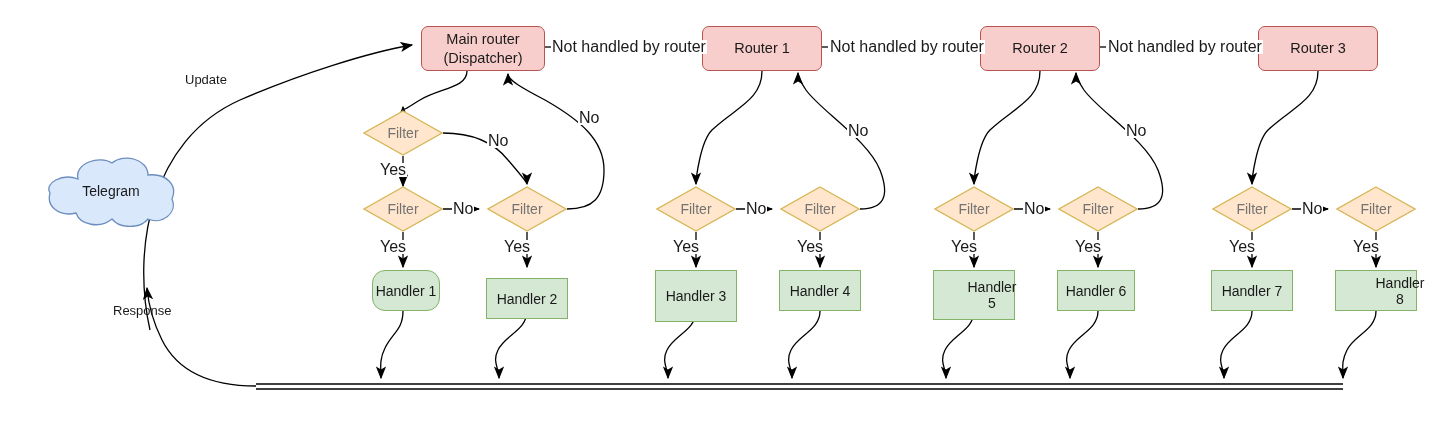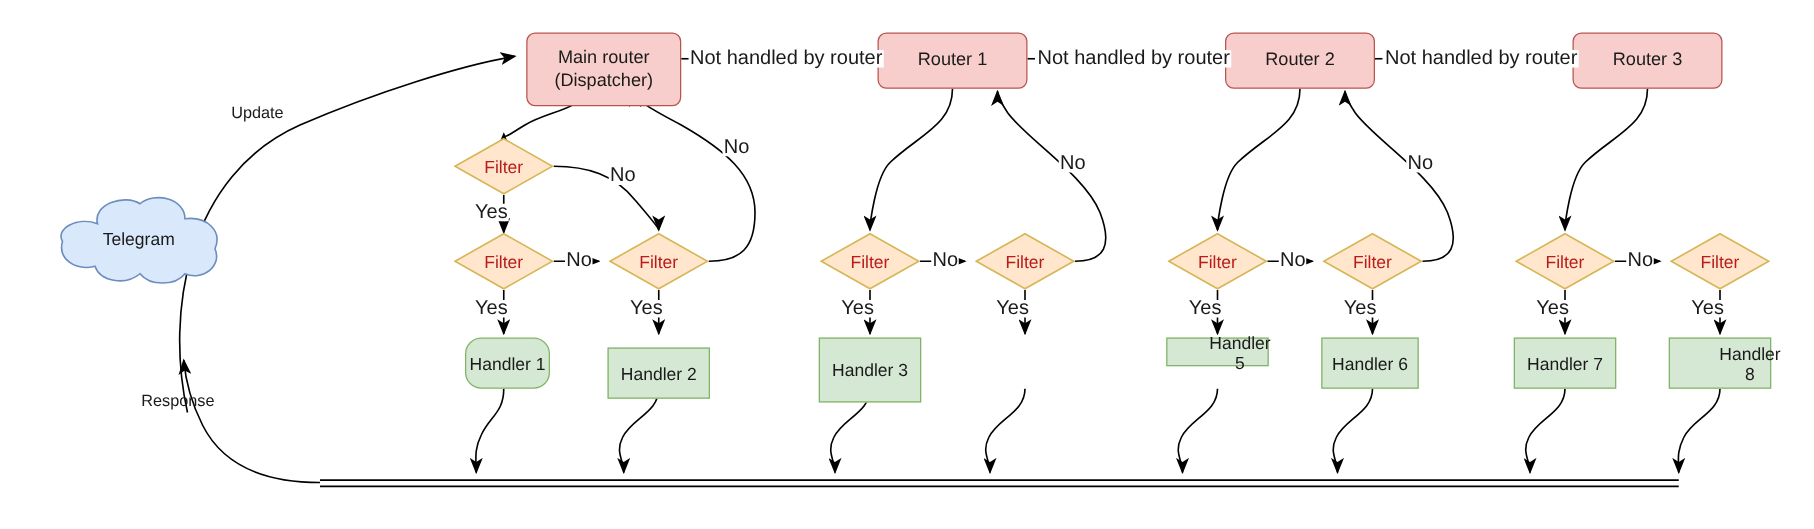--- a/index.html
+++ b/index.html
@@ -60,21 +60,21 @@
   .diamond-label {
     position: absolute;
     left: 0;
     top: 0;
     width: 100%;
     height: 100%;
     display: flex;
     align-items: center;
     justify-content: center;
     font-size: 14px;
-    color: #b91c1c;
+    color: #737373;
   }
   .cloud-wrap {
     position: absolute;
     z-index: 5;
   }
   .cloud-wrap svg { display: block; }
   .cloud-label {
     position: absolute;
     left: 0; top: 0;
     width: 100%; height: 100%;
@@ -87,21 +87,21 @@
   .edge-label {
     position: absolute;
     font-size: 16px;
     color: #1a1a1a;
     background: #ffffff;
     white-space: nowrap;
     z-index: 6;
     padding: 0 1px;
     line-height: 14px;
   }
-  .edge-label.big { font-size: 13px; margin-top: 10px; }
+  .edge-label.big { font-size: 13px; }
   .edge-label.nobg { background: transparent; }
 </style>
 </head>
 <body>
 
 <div id="canvas">
 
   <svg id="edges" viewBox="0 0 1451 423" xmlns="http://www.w3.org/2000/svg">
     <defs>
       <marker id="ah" markerWidth="10" markerHeight="8" refX="9" refY="4" orient="auto" markerUnits="strokeWidth">
@@ -172,21 +172,21 @@
 
   <div class="cloud-wrap" style="left:44px; top:155px; width:134px; height:72px;">
     <svg width="134" height="72" viewBox="0 0 134 72" xmlns="http://www.w3.org/2000/svg">
       <path d="M34,24 C30,8 56,0 68,8 C80,-2 104,4 104,20 C122,18 134,30 128,44
                C134,58 118,70 104,64 C96,74 76,74 68,64 C56,74 36,70 32,58
                C16,62 2,52 6,38 C0,28 18,18 34,24 Z" fill="#dae8fc" stroke="#6c8ebf" stroke-width="1.3"></path>
     </svg>
     <div class="cloud-label">Telegram</div>
   </div>
 
-  <div class="node router" style="left:421px; top:26px; width:124px; height:59px;">
+  <div class="node router" style="left:421px; top:26px; width:124px; height:45px;">
     <div>
       <div>Main router</div>
       <div>(Dispatcher)</div>
     </div>
   </div>
 
   <div class="node router" style="left:702px; top:26px; width:120px; height:45px;">
     <span>Router 1</span>
   </div>
 
@@ -263,21 +263,24 @@
 
   <div class="node handler" style="left:372px; top:270px; width:68px; height:41px;border-radius:13px;">
     <span>Handler 1</span>
   </div>
   <div class="node handler" style="left:486px; top:278px; width:82px; height:41px;">
     <span>Handler 2</span>
   </div>
   <div class="node handler" style="left:655px; top:270px; width:82px; height:52px;">
     <span>Handler 3</span>
   </div>
-  <div class="node handler" style="left:933px; top:270px; width:82px; height:23px;padding-left:36px;">
+  <div class="node handler" style="left:779px; top:270px; width:82px; height:41px;">
+    <span>Handler 4</span>
+  </div>
+  <div class="node handler" style="left:933px; top:270px; width:82px; height:50px;padding-left:36px;">
     <span>Handler 5</span>
   </div>
   <div class="node handler" style="left:1057px; top:270px; width:78px; height:41px;">
     <span>Handler 6</span>
   </div>
   <div class="node handler" style="left:1211px; top:270px; width:82px; height:41px;">
     <span>Handler 7</span>
   </div>
   <div class="node handler" style="left:1335px; top:270px; width:82px; height:41px;padding-left:48px;">
     <span>Handler 8</span>

